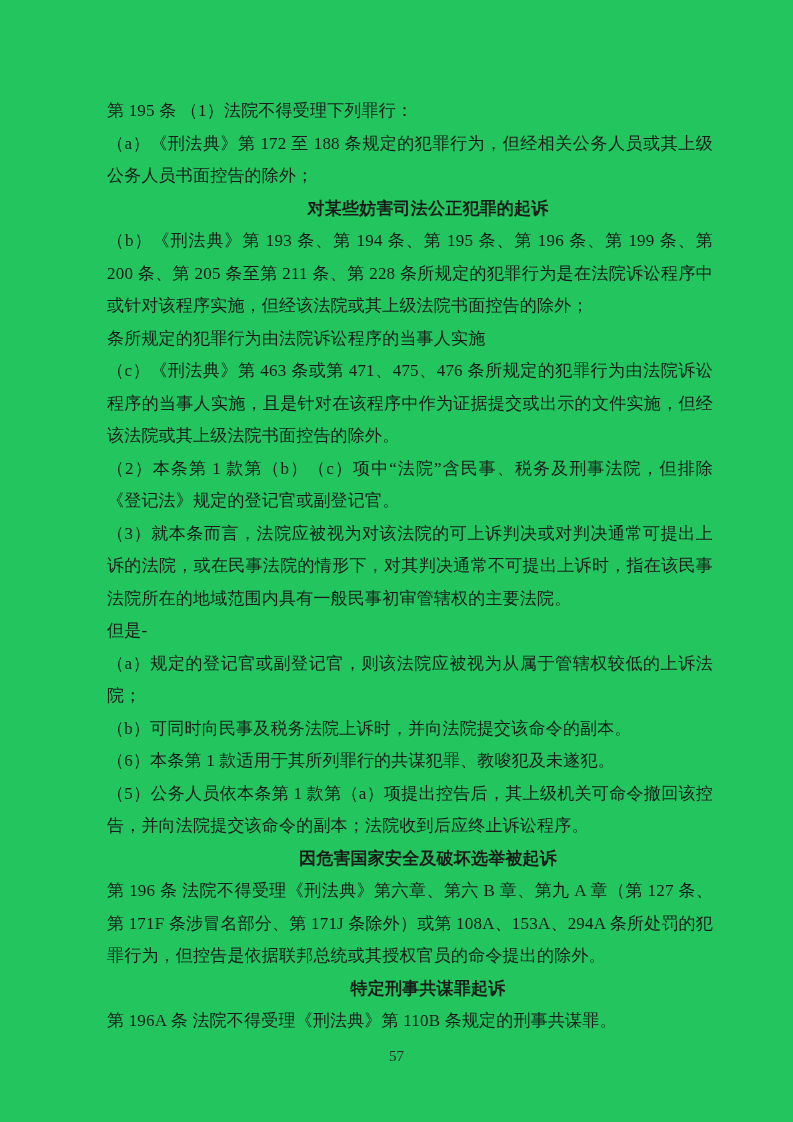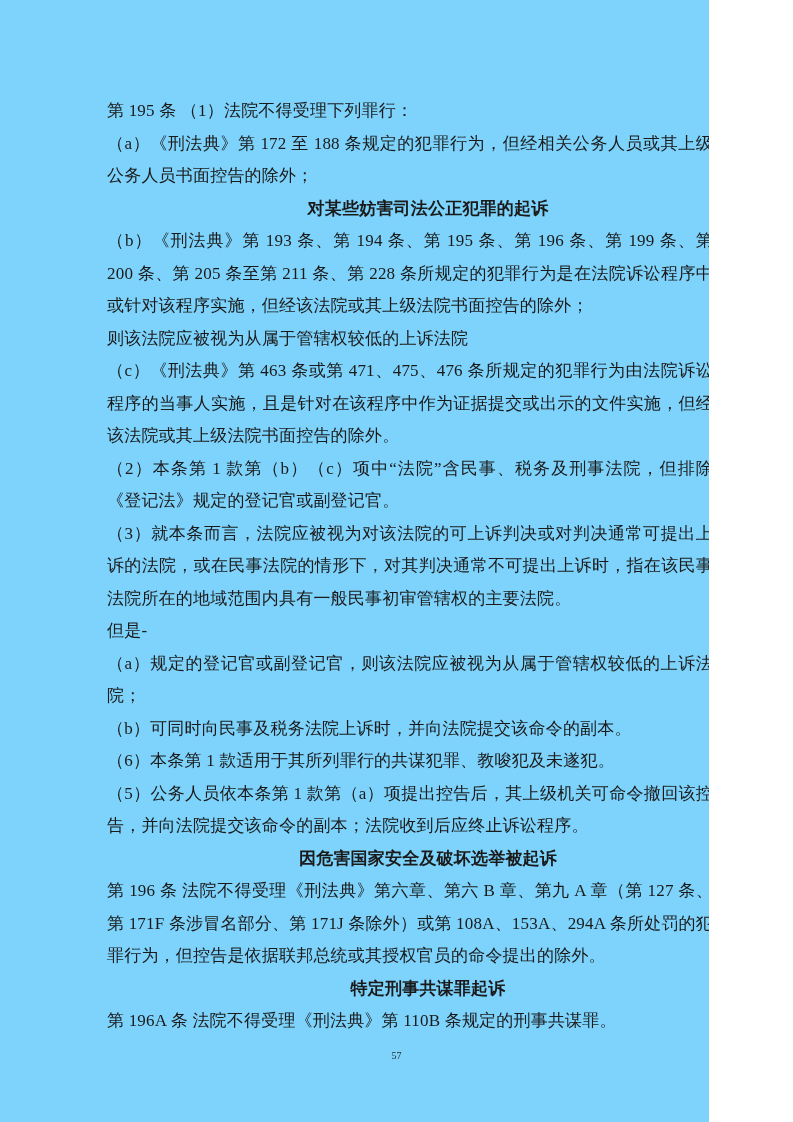--- a/index.html
+++ b/index.html
@@ -2,23 +2,23 @@
 <html><head>
 <meta charset="utf-8">
 <style>
   html, body {
     margin: 0;
     padding: 0;
     background: #ffffff;
   }
   .page {
     position: relative;
-    width: 709px;
+    width: 793px;
     height: 1122px;
-    background: #7dd3fc;
+    background: #22c55e;
     overflow: hidden;
   }
   .content {
     position: absolute;
     left: 107px;
     top: 95px;
     width: 606px;
     color: #1a1a1a;
     font-family: "Liberation Serif", "DejaVu Serif", serif;
     font-size: 17px;
@@ -42,35 +42,35 @@
     font-weight: normal;
     text-align: left;
   }
   .pagenum {
     position: absolute;
     top: 1048px;
     left: 0;
     width: 793px;
     text-align: center;
     font-family: "Liberation Serif", "DejaVu Serif", serif;
-    font-size: 10px;
+    font-size: 15px;
     line-height: 16px;
     color: #2b2b2b;
   }
 </style>
 </head>
 <body>
 
 <div class="page">
   <div class="content">
     <p class="para">第 195 条 （1）法院不得受理下列罪行：</p>
     <p class="para">（a）《刑法典》第 172 至 188 条规定的犯罪行为，但经相关公务人员或其上级公务人员书面控告的除外；</p>
     <p class="heading">对某些妨害司法公正犯罪的起诉</p>
     <p class="para">（b）《刑法典》第 193 条、第 194 条、第 195 条、第 196 条、第 199 条、第 200 条、第 205 条至第 211 条、第 228 条所规定的犯罪行为是在法院诉讼程序中或针对该程序实施，但经该法院或其上级法院书面控告的除外；</p>
-    <p class="subheading">则该法院应被视为从属于管辖权较低的上诉法院</p>
+    <p class="subheading">条所规定的犯罪行为由法院诉讼程序的当事人实施</p>
     <p class="para">（c）《刑法典》第 463 条或第 471、475、476 条所规定的犯罪行为由法院诉讼程序的当事人实施，且是针对在该程序中作为证据提交或出示的文件实施，但经该法院或其上级法院书面控告的除外。</p>
     <p class="para">（2）本条第 1 款第（b）（c）项中“法院”含民事、税务及刑事法院，但排除《登记法》规定的登记官或副登记官。</p>
     <p class="para">（3）就本条而言，法院应被视为对该法院的可上诉判决或对判决通常可提出上诉的法院，或在民事法院的情形下，对其判决通常不可提出上诉时，指在该民事法院所在的地域范围内具有一般民事初审管辖权的主要法院。</p>
     <p class="para">但是-</p>
     <p class="para">（a）规定的登记官或副登记官，则该法院应被视为从属于管辖权较低的上诉法院；</p>
     <p class="para">（b）可同时向民事及税务法院上诉时，并向法院提交该命令的副本。</p>
     <p class="para">（6）本条第 1 款适用于其所列罪行的共谋犯罪、教唆犯及未遂犯。</p>
     <p class="para">（5）公务人员依本条第 1 款第（a）项提出控告后，其上级机关可命令撤回该控告，并向法院提交该命令的副本；法院收到后应终止诉讼程序。</p>
     <p class="heading">因危害国家安全及破坏选举被起诉</p>
     <p class="para">第 196 条 法院不得受理《刑法典》第六章、第六 B 章、第九 A 章（第 127 条、第 171F 条涉冒名部分、第 171J 条除外）或第 108A、153A、294A 条所处罚的犯罪行为，但控告是依据联邦总统或其授权官员的命令提出的除外。</p>

